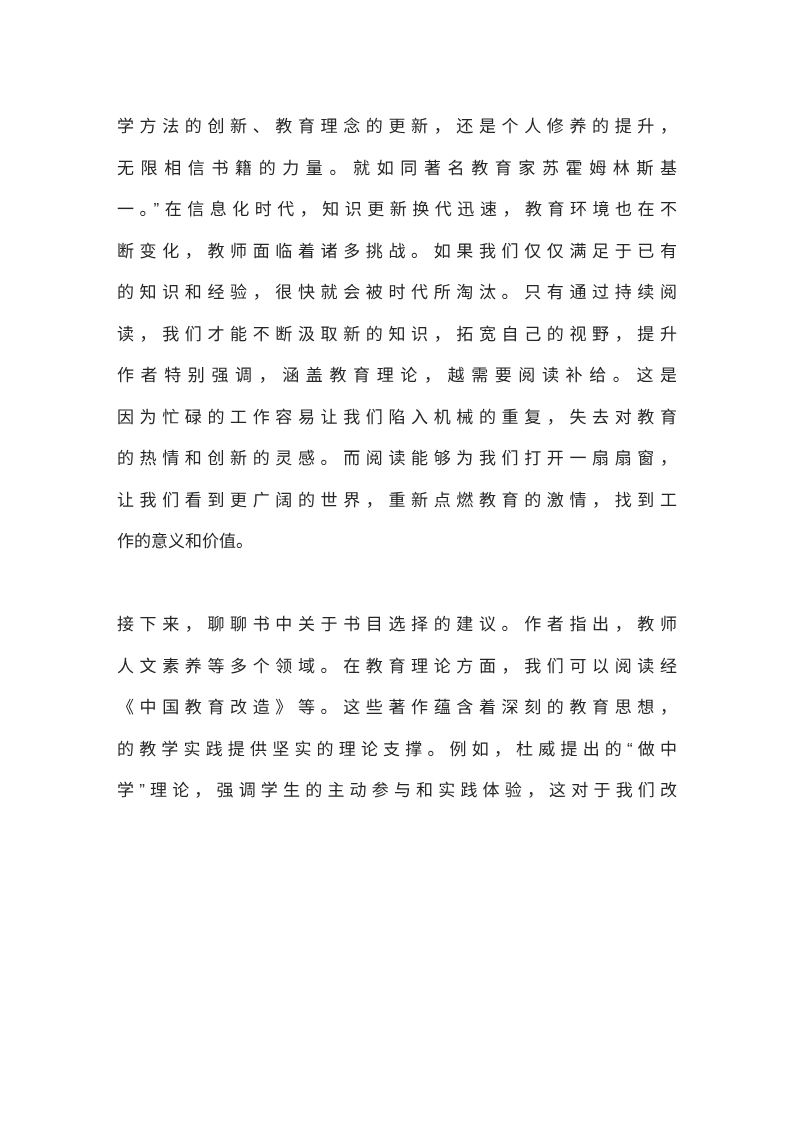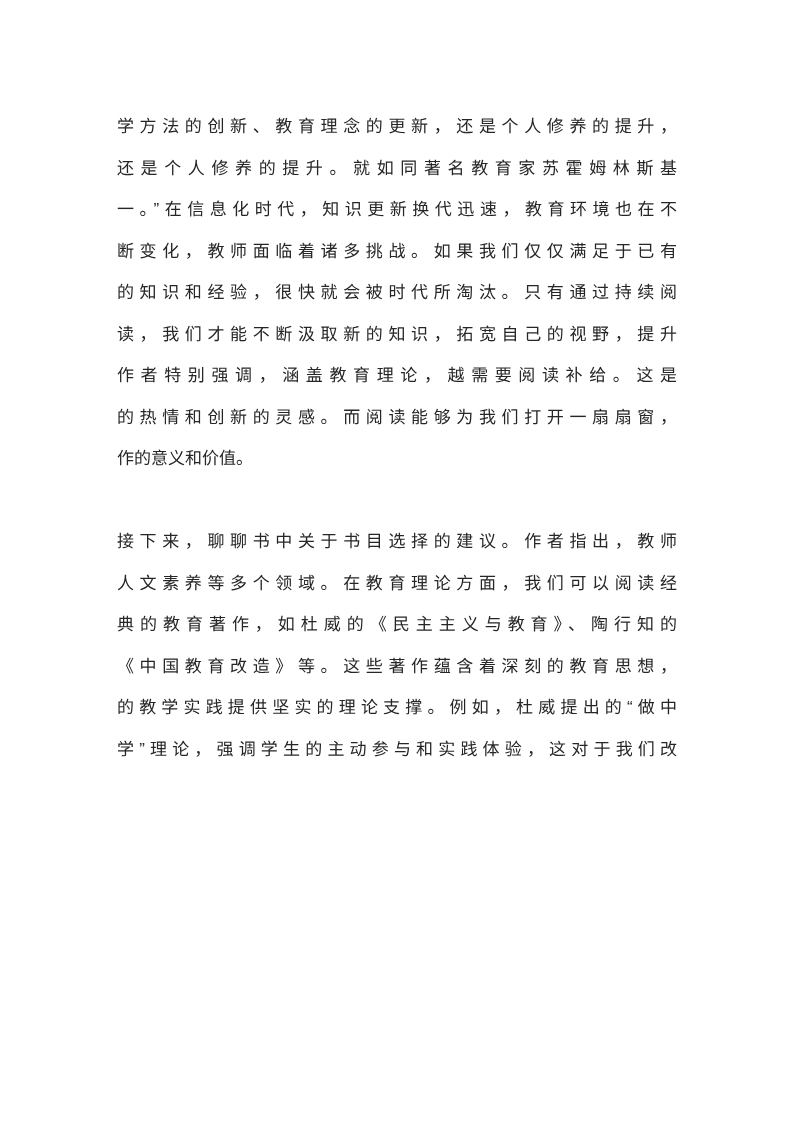--- a/index.html
+++ b/index.html
@@ -49,31 +49,32 @@
     text-align-last: left; 
   }
 </style>
 </head>
 <body>
 
 <div class="page" style="background: rgb(255, 255, 255);">
   <main class="text-content" style="color: rgb(38, 38, 38);">
       <div class="paragraph">
         <div class="text-line">学方法的创新、教育理念的更新，还是个人修养的提升，</div>
-        <div class="text-line">还是个人修养的提升。就如同著名教育家苏霍姆林斯基</div>
+        <div class="text-line">无限相信书籍的力量。就如同著名教育家苏霍姆林斯基</div>
         <div class="text-line">一。”在信息化时代，知识更新换代迅速，教育环境也在不</div>
         <div class="text-line">断变化，教师面临着诸多挑战。如果我们仅仅满足于已有</div>
         <div class="text-line">的知识和经验，很快就会被时代所淘汰。只有通过持续阅</div>
         <div class="text-line">读，我们才能不断汲取新的知识，拓宽自己的视野，提升</div>
         <div class="text-line">作者特别强调，涵盖教育理论，越需要阅读补给。这是</div>
+        <div class="text-line">因为忙碌的工作容易让我们陷入机械的重复，失去对教育</div>
         <div class="text-line">的热情和创新的灵感。而阅读能够为我们打开一扇扇窗，</div>
+        <div class="text-line">让我们看到更广阔的世界，重新点燃教育的激情，找到工</div>
         <div class="text-line natural">作的意义和价值。</div>
       </div>
       <div class="paragraph">
         <div class="text-line">接下来，聊聊书中关于书目选择的建议。作者指出，教师</div>
         <div class="text-line">人文素养等多个领域。在教育理论方面，我们可以阅读经</div>
-        <div class="text-line">典的教育著作，如杜威的《民主主义与教育》、陶行知的</div>
         <div class="text-line">《中国教育改造》等。这些著作蕴含着深刻的教育思想，</div>
         <div class="text-line">的教学实践提供坚实的理论支撑。例如，杜威提出的“做中</div>
         <div class="text-line">学”理论，强调学生的主动参与和实践体验，这对于我们改</div>
       </div>
     </main>
 </div>
 
 </body></html>

